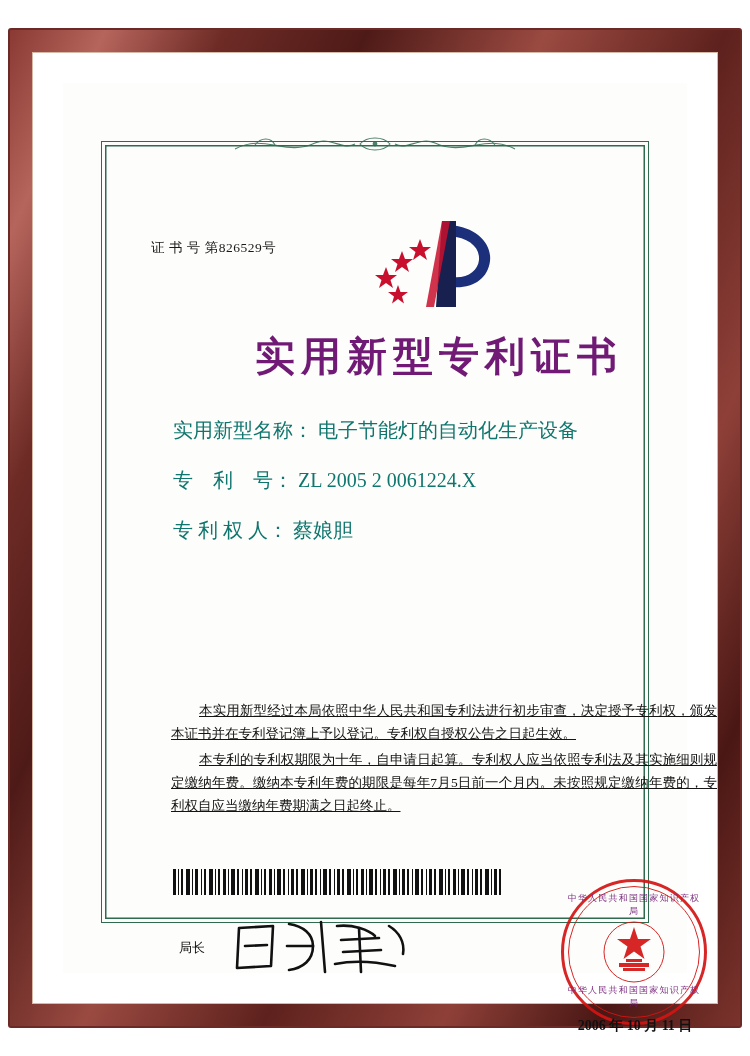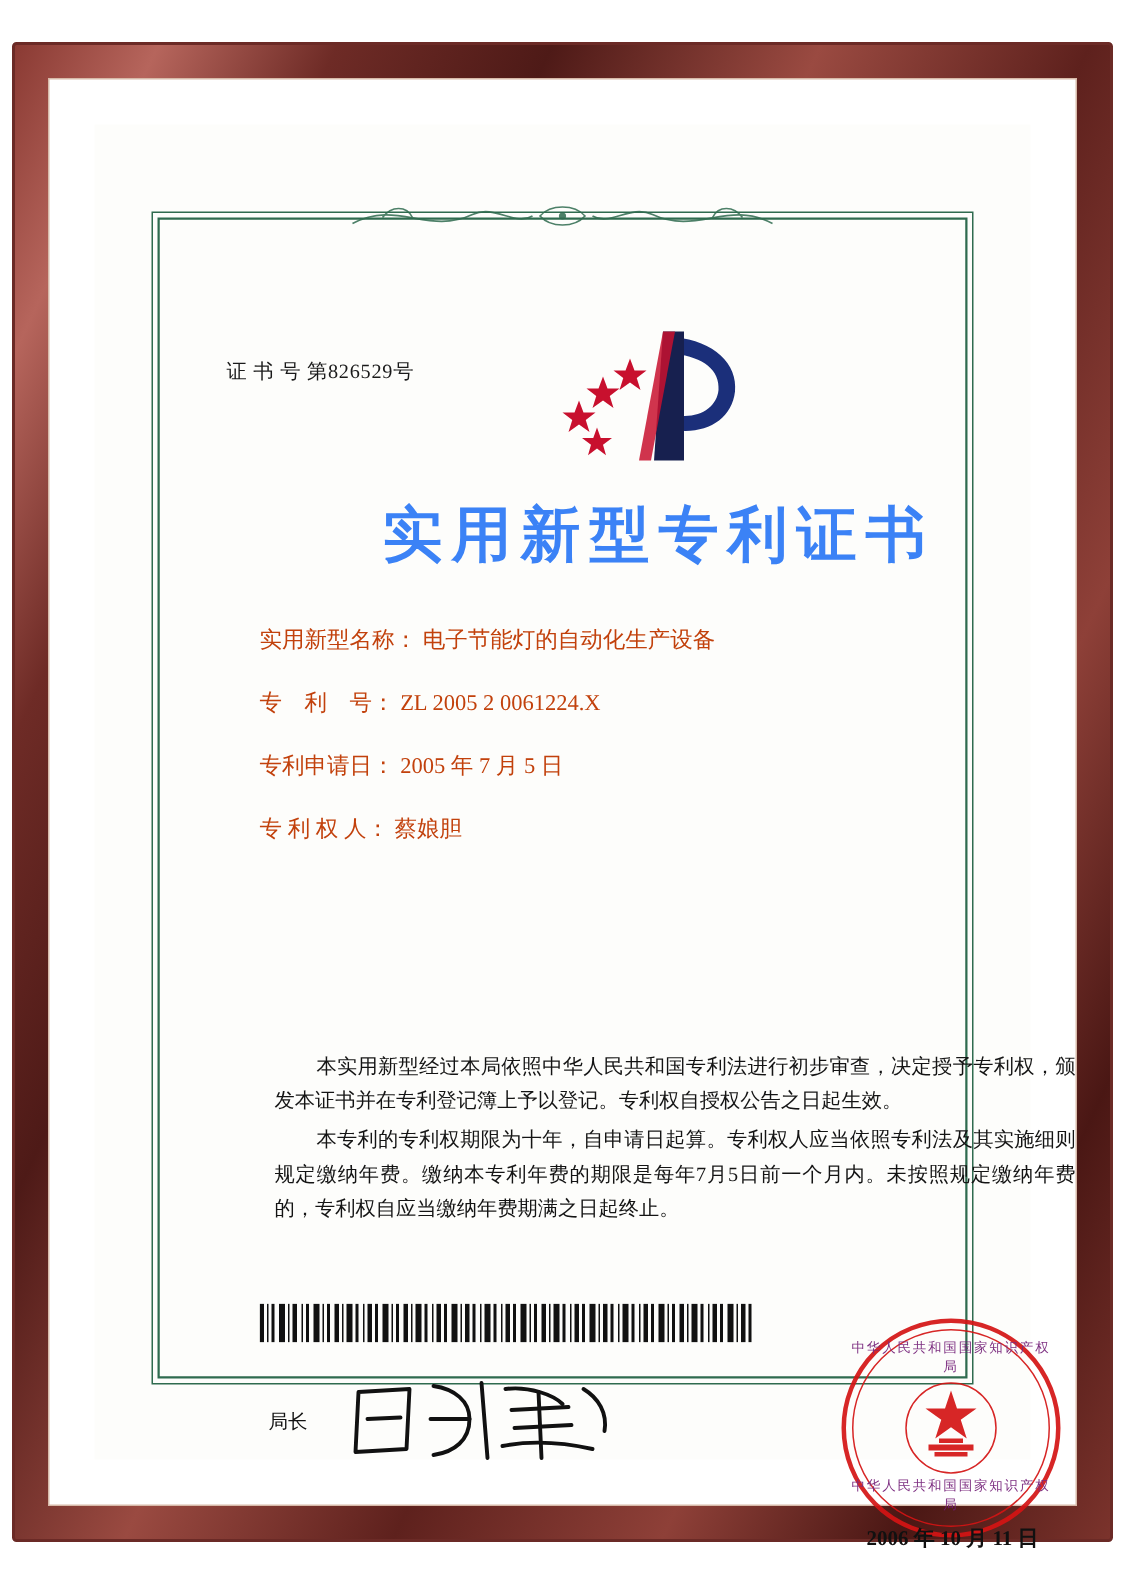--- a/index.html
+++ b/index.html
@@ -152,33 +152,33 @@
   }
 
   .main-title {
     position: absolute;
     left: 0; right: 0;
     top: 150px;
     text-align: center;
     font-size: 40px;
     font-weight: bold;
     letter-spacing: 6px;
-    color: #3b82f6;
+    color: #701a75;
     font-family: "Liberation Serif", serif;
   }
 
   .fields {
     position: absolute;
     left: 36px;
     top: 238px;
     width: 540px;
   }
   .field-row {
-    font-size: 15px;
-    color: #c2410c;
+    font-size: 20px;
+    color: #0f766e;
     margin-bottom: 23px;
     white-space: nowrap;
   }
   .field-label {
     display: inline-block;
   }
   .field-value {
     display: inline-block;
   }
 
@@ -186,22 +186,23 @@
     position: absolute;
     left: 34px;
     top: 520px;
     width: 546px;
     font-size: 13.5px;
     line-height: 23px;
     color: #141414;
     text-align: justify;
   }
   .body-text p {
-    margin: 0 0 3px 12px;
+    margin: 0 0 3px 0;
     text-indent: 28px;
+    text-decoration: underline;
   }
 
   
   .barcode {
     position: absolute;
     left: 36px;
     top: 690px;
     width: 330px;
     height: 26px;
     overflow: hidden;
@@ -330,24 +331,20 @@
           <div class="main-title">实用新型专利证书</div>
 
           <div class="fields">
             <div class="field-row">
               <span class="field-label">实用新型名称：</span>
               <span class="field-value">电子节能灯的自动化生产设备</span>
             </div>
             <div class="field-row">
               <span class="field-label">专　利　号：</span>
               <span class="field-value">ZL 2005 2 0061224.X</span>
-            </div>
-            <div class="field-row">
-              <span class="field-label">专利申请日：</span>
-              <span class="field-value">2005 年 7 月 5 日</span>
             </div>
             <div class="field-row">
               <span class="field-label">专 利 权 人：</span>
               <span class="field-value">蔡娘胆</span>
             </div>
           </div>
 
           <div class="body-text">
             <p>本实用新型经过本局依照中华人民共和国专利法进行初步审查，决定授予专利权，颁发本证书并在专利登记簿上予以登记。专利权自授权公告之日起生效。</p>
             <p>本专利的专利权期限为十年，自申请日起算。专利权人应当依照专利法及其实施细则规定缴纳年费。缴纳本专利年费的期限是每年7月5日前一个月内。未按照规定缴纳年费的，专利权自应当缴纳年费期满之日起终止。</p>

